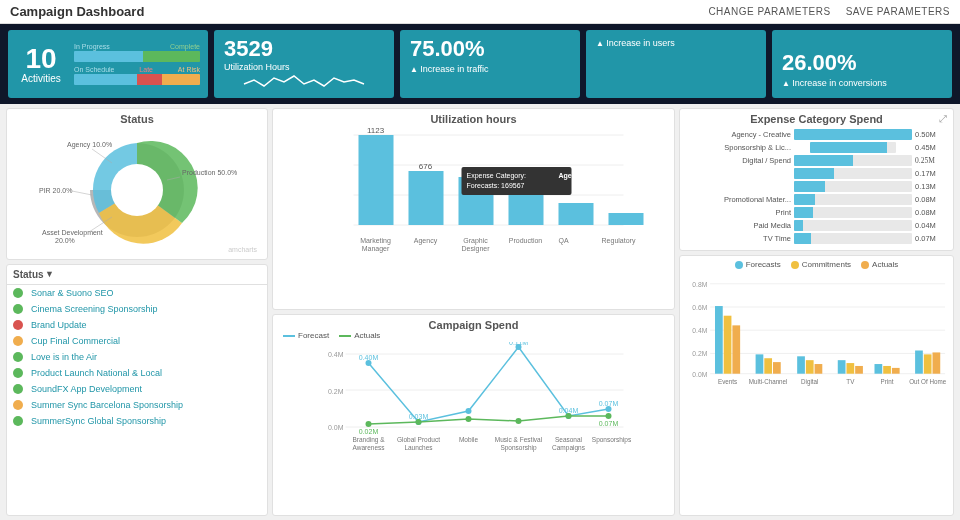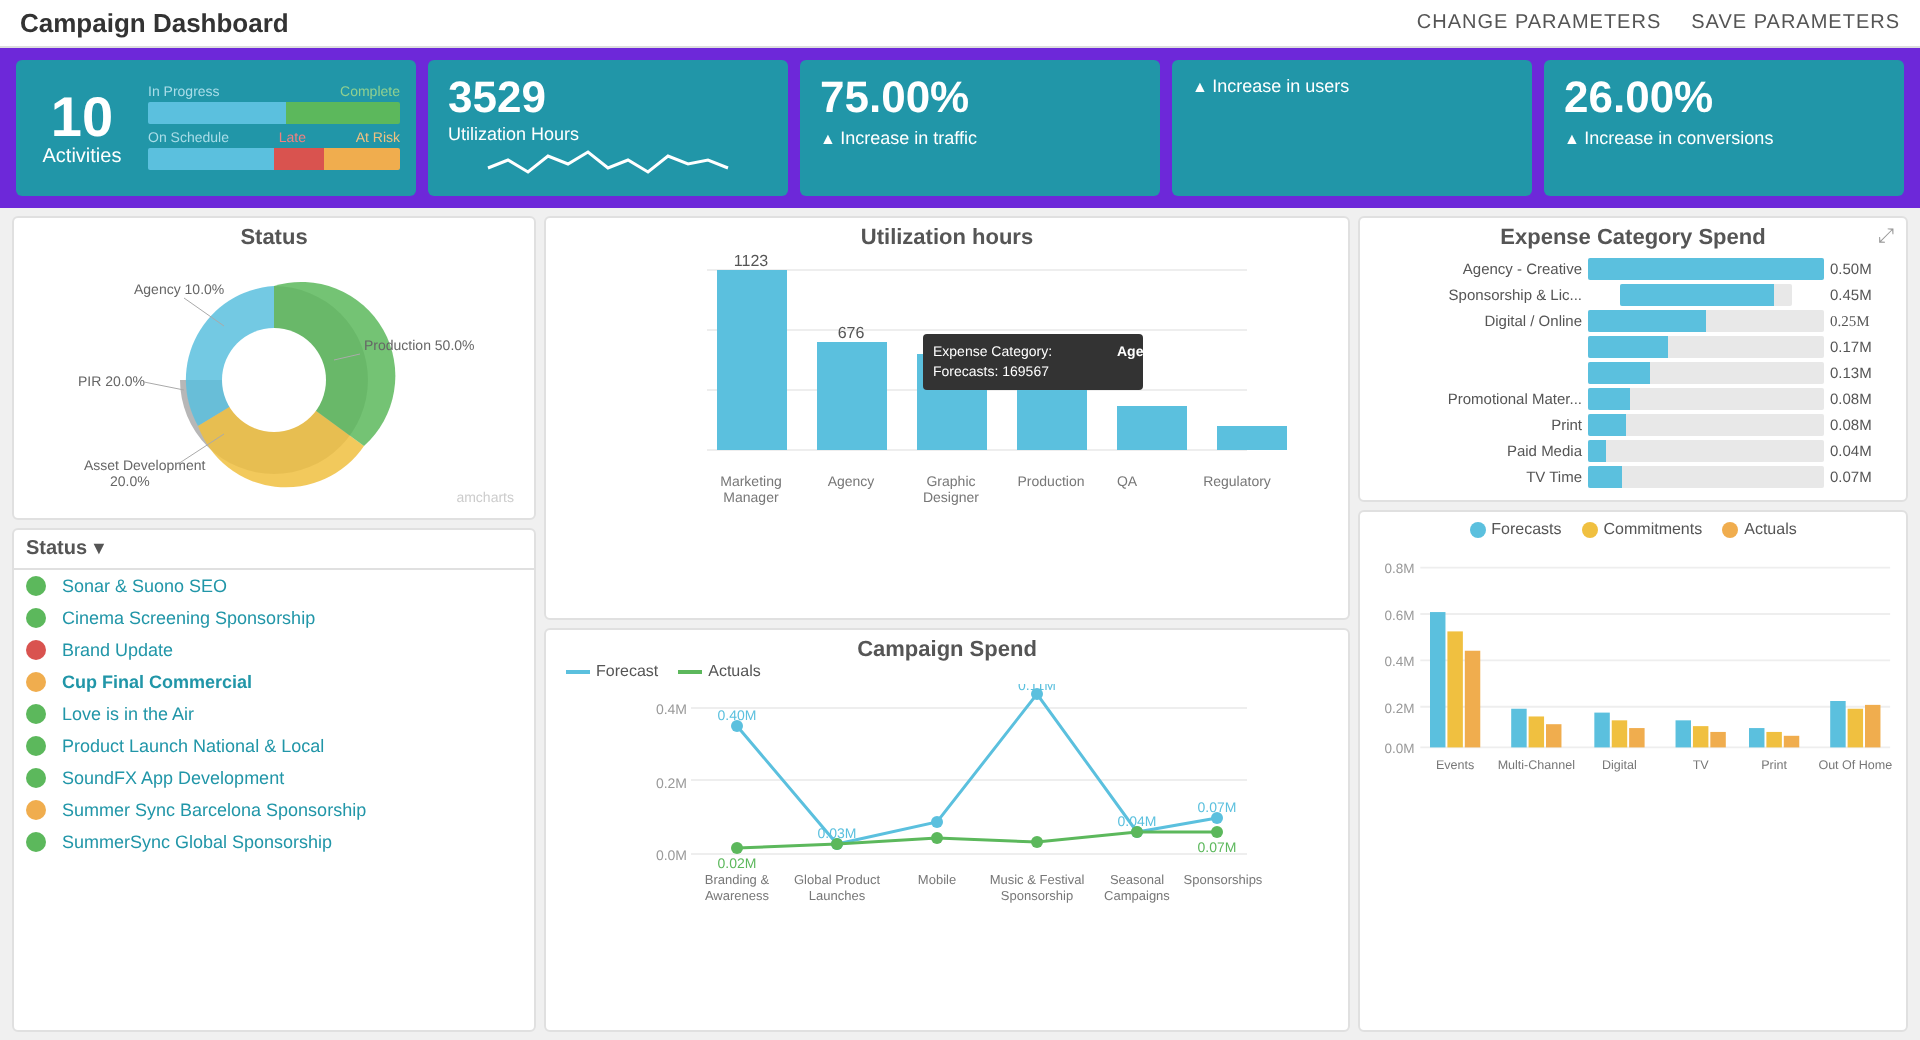--- a/index.html
+++ b/index.html
@@ -5,21 +5,21 @@
     * { box-sizing: border-box; margin: 0; padding: 0; }
     body { font-family: Arial, sans-serif; font-size: 11px; background: #f0f0f0; color: #333; width: 960px; height: 520px; overflow: hidden; }
     
     
     .header { background: #fff; border-bottom: 1px solid #ddd; padding: 4px 10px; display: flex; justify-content: space-between; align-items: center; height: 24px; }
     .header-title { font-size: 13px; font-weight: bold; color: #333; }
     .header-actions { display: flex; gap: 15px; }
     .header-action { font-size: 10px; color: #555; cursor: pointer; text-transform: uppercase; letter-spacing: 0.5px; }
     
     
-    .kpi-row { display: flex; gap: 6px; padding: 6px 8px; background: #6d28d9; height: 80px; }
+    .kpi-row { display: flex; gap: 6px; padding: 6px 8px; background: #0f172a; height: 80px; }
 
     svg text { font-family: Arial, sans-serif; }
   </style>
 </head>
 <body>
 
 <div class="header">
   <span class="header-title">Campaign Dashboard</span>
   <div class="header-actions">
     <span class="header-action">CHANGE PARAMETERS</span>
@@ -74,21 +74,21 @@
       <span style="font-size:8px;">▲ </span><span>Increase in traffic</span>
     </div>
   </div>
 
   <div style="background:#2196a8;color:white;padding:6px 10px;border-radius:3px;flex:1;">
     <div style="font-size:9px;margin-top:2px;">
       <span style="font-size:8px;">▲ </span><span>Increase in users</span>
     </div>
   </div>
 
-  <div style="background:#2196a8;color:white;padding:6px 10px;border-radius:3px;flex:1;">
+  <div style="background:#2196a8;color:white;padding:20px 10px;border-radius:3px;flex:1;">
     <div style="font-size:22px;font-weight:bold;">26.00%</div>
     <div style="font-size:9px;margin-top:2px;">
       <span style="font-size:8px;">▲ </span><span>Increase in conversions</span>
     </div>
   </div>
 </div>
 
 <div style="display:flex;gap:4px;padding:4px 6px;height:calc(520px - 24px - 80px);overflow:hidden;">
 
   <div style="width:262px;display:flex;flex-direction:column;gap:4px;">
@@ -133,21 +133,21 @@
           <span style="color:#2196a8;font-size:9px;">Sonar &amp; Suono SEO</span>
         </div>
         <div style="display:flex;align-items:center;padding:3px 6px;gap:8px;">
           <div style="width:10px;height:10px;border-radius:50%;background:#5cb85c;flex-shrink:0;"></div>
           <span style="color:#2196a8;font-size:9px;">Cinema Screening Sponsorship</span>
         </div>
         <div style="display:flex;align-items:center;padding:3px 6px;gap:8px;">
           <div style="width:10px;height:10px;border-radius:50%;background:#d9534f;flex-shrink:0;"></div>
           <span style="color:#2196a8;font-size:9px;">Brand Update</span>
         </div>
-        <div style="display:flex;align-items:center;padding:3px 6px;gap:8px;font-weight:bold;">
+        <div style="display:flex;align-items:center;padding:3px 6px;gap:8px;">
           <div style="width:10px;height:10px;border-radius:50%;background:#f0ad4e;flex-shrink:0;"></div>
           <span style="color:#2196a8;font-size:9px;">Cup Final Commercial</span>
         </div>
         <div style="display:flex;align-items:center;padding:3px 6px;gap:8px;">
           <div style="width:10px;height:10px;border-radius:50%;background:#5cb85c;flex-shrink:0;"></div>
           <span style="color:#2196a8;font-size:9px;">Love is in the Air</span>
         </div>
         <div style="display:flex;align-items:center;padding:3px 6px;gap:8px;">
           <div style="width:10px;height:10px;border-radius:50%;background:#5cb85c;flex-shrink:0;"></div>
           <span style="color:#2196a8;font-size:9px;">Product Launch National &amp; Local</span>
@@ -289,21 +289,21 @@
           <span style="width:32px;font-size:7.5px;color:#555;">0.50M</span>
         </div>
         <div style="display:flex;align-items:center;gap:19px;margin-bottom:2px;">
           <span style="width:105px;font-size:7.5px;text-align:right;color:#555;">Sponsorship &amp; Lic...</span>
           <div style="flex:1;height:11px;background:#e8e8e8;border-radius:1px;overflow:hidden;">
             <div style="width:90%;height:100%;background:#5bc0de;"></div>
           </div>
           <span style="width:32px;font-size:7.5px;color:#555;">0.45M</span>
         </div>
         <div style="display:flex;align-items:center;gap:3px;margin-bottom:2px;">
-          <span style="width:105px;font-size:7.5px;text-align:right;color:#555;">Digital / Online</span>
+          <span style="width:105px;font-size:7.5px;text-align:right;color:#555;">Digital / Spend</span>
           <div style="flex:1;height:11px;background:#e8e8e8;border-radius:1px;overflow:hidden;">
             <div style="width:50%;height:100%;background:#5bc0de;"></div>
           </div>
           <span style="width:32px;font-size:7.5px;color:#555;font-family:Liberation Serif, serif;">0.25M</span>
         </div>
         <div style="display:flex;align-items:center;gap:3px;margin-bottom:2px;">
           <span style="width:105px;font-size:7.5px;text-align:right;color:#555;"></span>
           <div style="flex:1;height:11px;background:#e8e8e8;border-radius:1px;overflow:hidden;">
             <div style="width:34%;height:100%;background:#5bc0de;"></div>
           </div>

